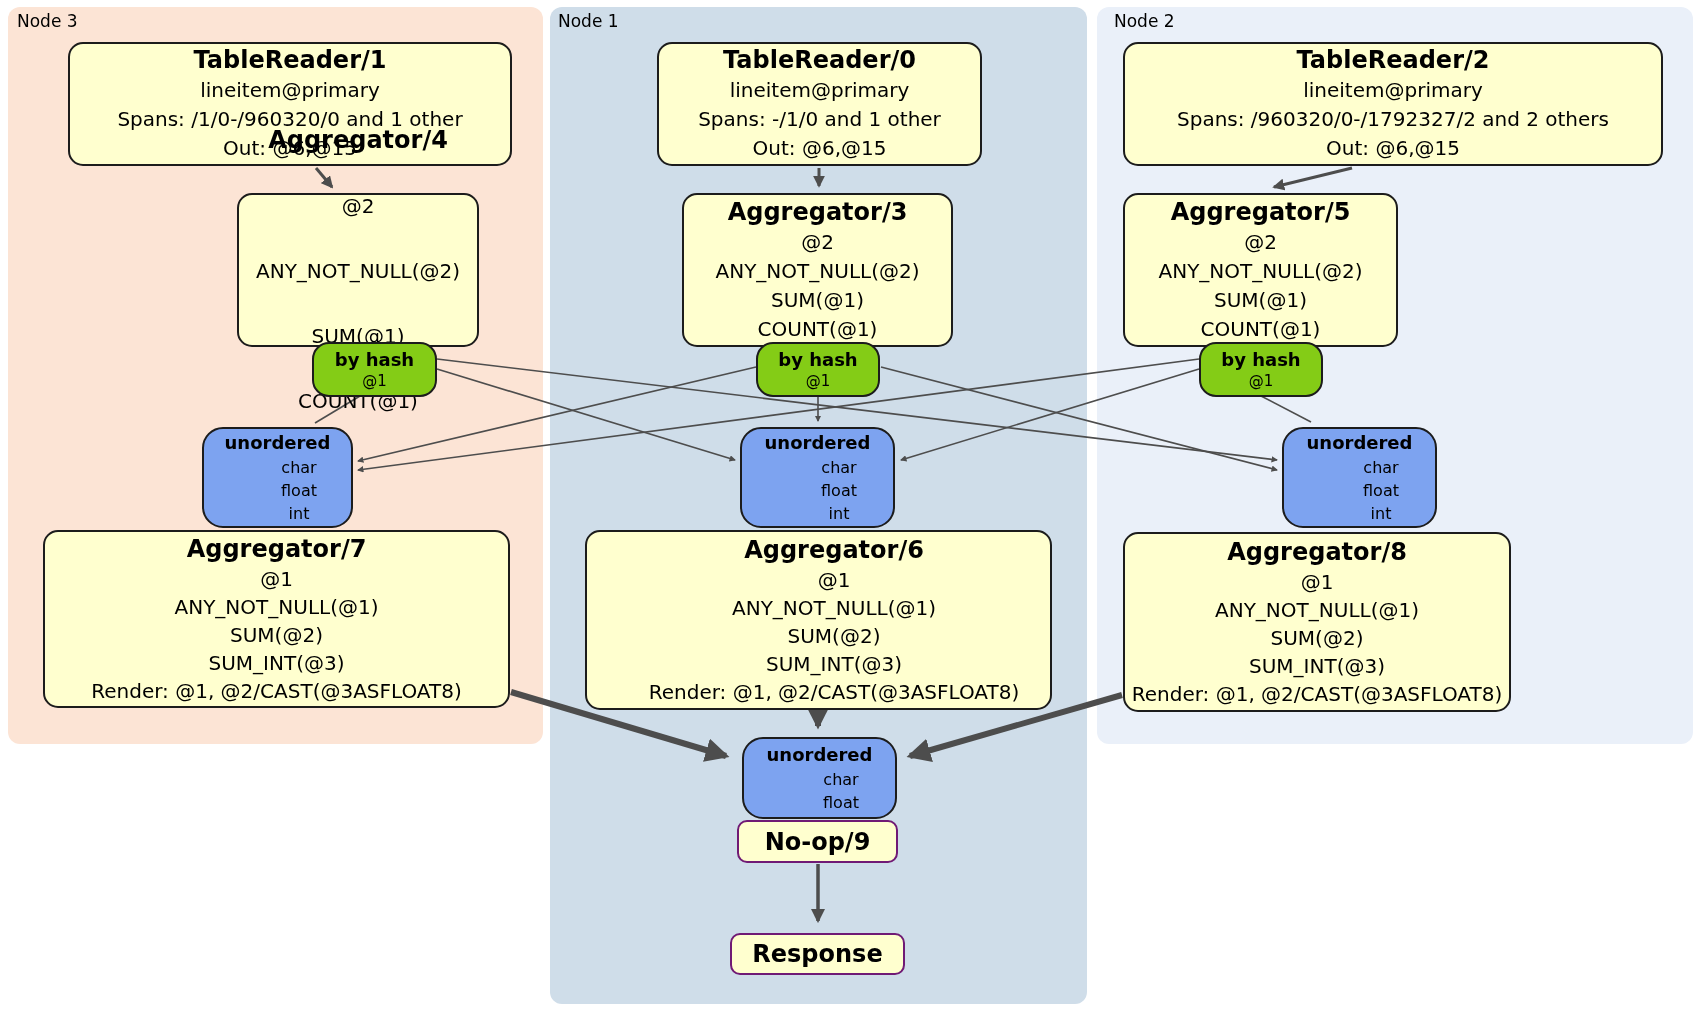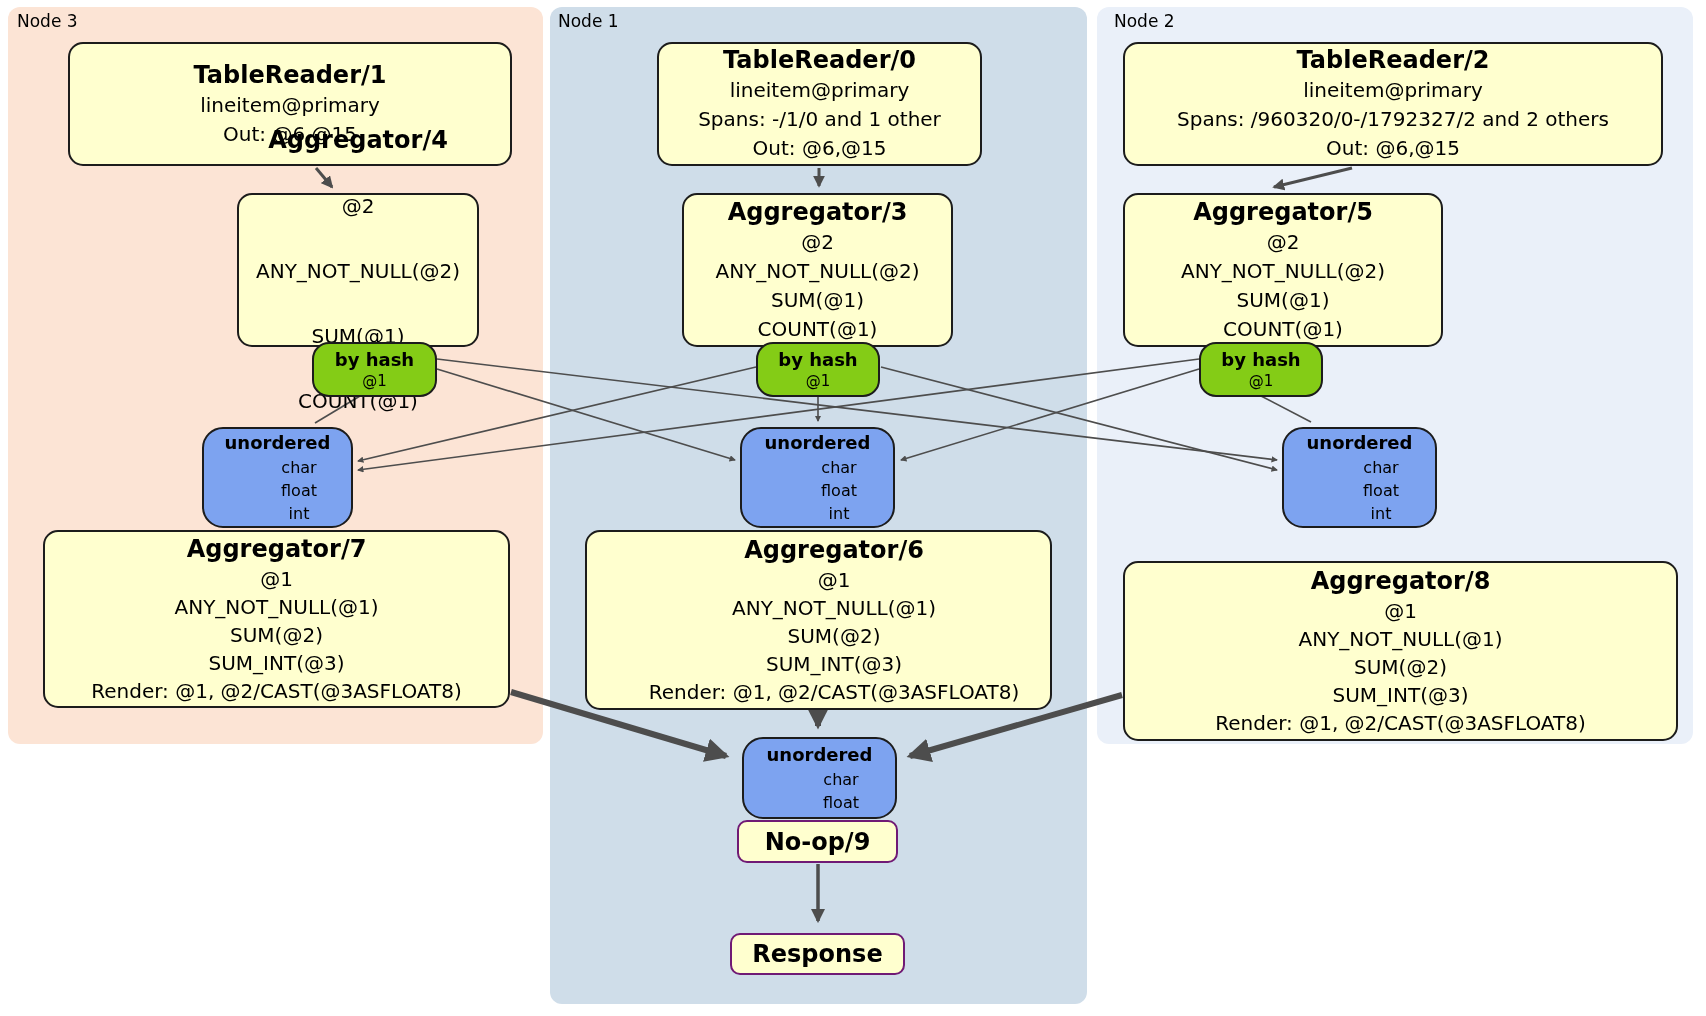--- a/index.html
+++ b/index.html
@@ -75,20 +75,21 @@
     <path d="M511,692 L726,756" stroke="#4d4d4d" stroke-width="6" fill="none" marker-end="url(#arr)"></path>
     <path d="M1122,695 L910,756" stroke="#4d4d4d" stroke-width="6" fill="none" marker-end="url(#arr)"></path>
     <path d="M818,711 L818,726" stroke="#4d4d4d" stroke-width="6" fill="none" marker-end="url(#arr)"></path>
 
     <path d="M818,864 L818,921" stroke="#4d4d4d" stroke-width="3.5" fill="none" marker-end="url(#arr)"></path>
   </svg>
 
   <div class="box" style="left:68px;top:42px;width:444px;height:124px;">
     <div class="title">TableReader/1</div>
     <div class="line">lineitem@primary</div>
+    <div class="line">Spans: /1/0-/960320/0 and 1 other</div>
     <div class="line">Out: @6,@15</div>
   </div>
 
   <div class="box" style="left:237px;top:193px;width:242px;height:154px;gap:36px;">
     <div class="title">Aggregator/4</div>
     <div class="line">@2</div>
     <div class="line">ANY_NOT_NULL(@2)</div>
     <div class="line">SUM(@1)</div>
     <div class="line">COUNT(@1)</div>
   </div>
@@ -150,41 +151,41 @@
     <div class="line">Render: @1, @2/CAST(@3ASFLOAT8)</div>
   </div>
 
   <div class="box" style="left:1123px;top:42px;width:540px;height:124px;">
     <div class="title">TableReader/2</div>
     <div class="line">lineitem@primary</div>
     <div class="line">Spans: /960320/0-/1792327/2 and 2 others</div>
     <div class="line">Out: @6,@15</div>
   </div>
 
-  <div class="box" style="left:1123px;top:193px;width:320px;height:154px;">
+  <div class="box" style="left:1123px;top:193px;width:275px;height:154px;">
     <div class="title">Aggregator/5</div>
     <div class="line">@2</div>
     <div class="line">ANY_NOT_NULL(@2)</div>
     <div class="line">SUM(@1)</div>
     <div class="line">COUNT(@1)</div>
   </div>
 
   <div class="router" style="left:1199px;top:342px;width:124px;height:55px;">
     <div class="title">by hash</div>
     <div class="sub">@1</div>
   </div>
 
   <div class="sync" style="left:1282px;top:427px;width:155px;height:101px;">
     <div class="title">unordered</div>
     <div class="line">char</div>
     <div class="line">float</div>
     <div class="line">int</div>
   </div>
 
-  <div class="box agg-bot" style="left:1123px;top:532px;width:555px;height:180px;margin-top:29px;">
+  <div class="box agg-bot" style="left:1123px;top:532px;width:388px;height:180px;">
     <div class="title">Aggregator/8</div>
     <div class="line">@1</div>
     <div class="line">ANY_NOT_NULL(@1)</div>
     <div class="line">SUM(@2)</div>
     <div class="line">SUM_INT(@3)</div>
     <div class="line">Render: @1, @2/CAST(@3ASFLOAT8)</div>
   </div>
 
   <div class="sync" style="left:742px;top:737px;width:155px;height:82px;">
     <div class="title">unordered</div>

